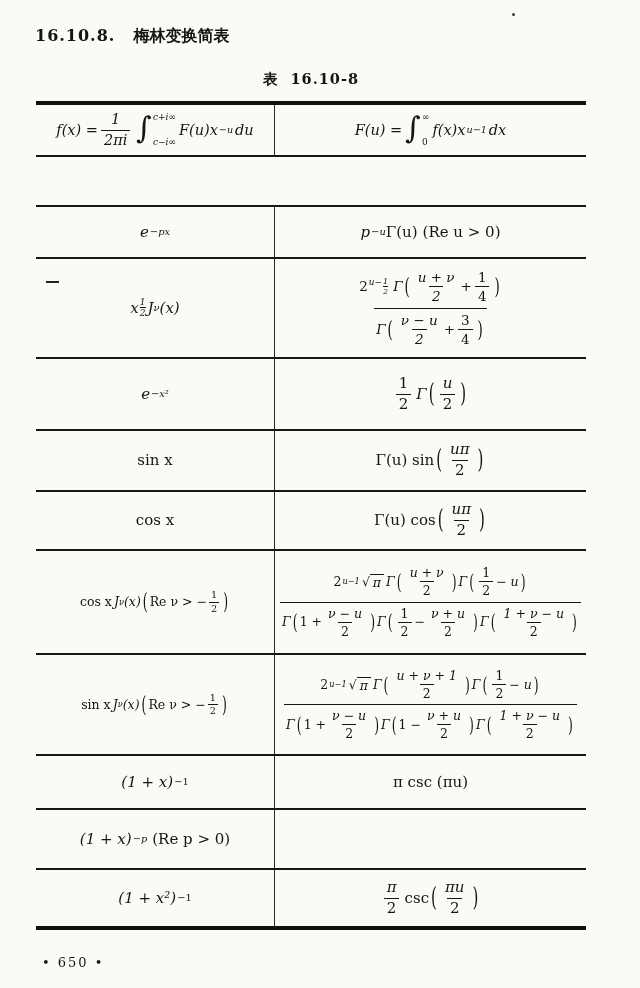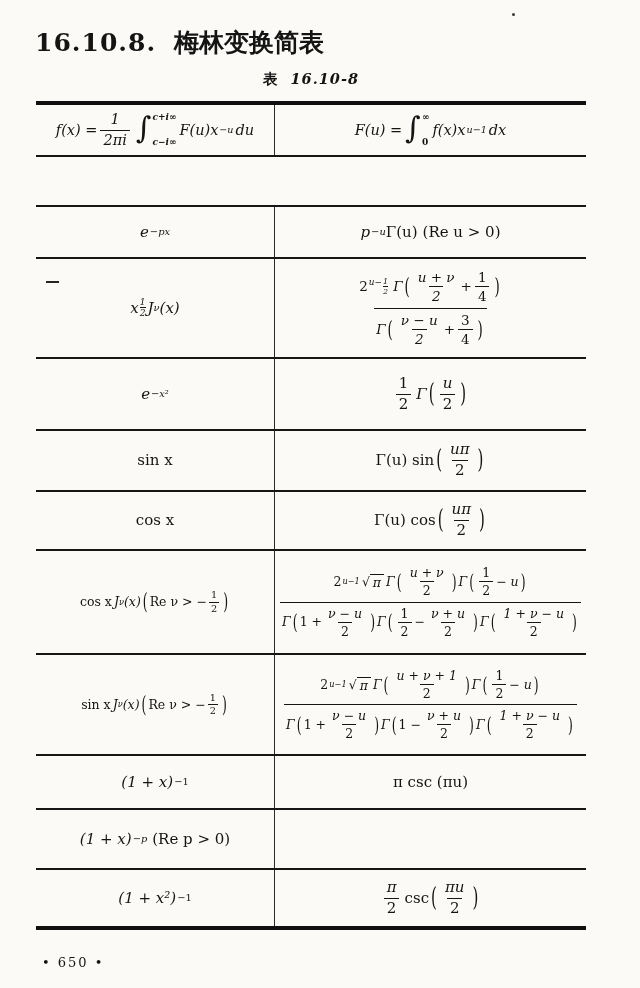--- a/index.html
+++ b/index.html
@@ -3,25 +3,25 @@
 <meta charset="utf-8">
 <style>
   html,body{margin:0;padding:0;}
   body{
     width:640px;height:988px;position:relative;
     background:#fbfaf7;
     font-family:"DejaVu Serif", serif;
     color:#141414;
     overflow:hidden;
   }
-  .title{position:absolute;left:35px;top:26px;font-size:25px;font-weight:bold;margin:0;}
+  .title{position:absolute;left:35px;top:26px;font-size:16px;font-weight:bold;margin:0;}
   .title .num{letter-spacing:1px;margin-right:18px;}
   .caption{position:absolute;left:36px;top:70px;width:550px;text-align:center;
     font-size:14.5px;font-weight:bold;}
-  .caption .capnum{margin-left:13px;letter-spacing:1px;font-style:italic;}
+  .caption .capnum{margin-left:13px;letter-spacing:1px;}
 
   .table{position:absolute;left:36px;top:101px;width:550px;
     border-top:4px solid #101010;border-bottom:4px solid #101010;}
   .row{display:flex;border-bottom:2px solid #161616;box-sizing:border-box;}
   .row:last-child{border-bottom:none;}
   .cl{width:239px;box-sizing:border-box;border-right:1.6px solid #2a2a2a;
     display:flex;align-items:center;justify-content:center;padding:4px 6px;flex-wrap:nowrap;}
   .cr{flex:1;display:flex;align-items:center;justify-content:center;padding:4px 4px;flex-wrap:nowrap;}
 
   .math{font-size:15px;font-style:italic;line-height:1.25;}
@@ -49,21 +49,21 @@
   .cfrac{font-size:0.78em;margin:0 2px;}
   .cfrac .fn{padding:0 2px 1px;}
   .cfrac .fd{padding:1px 2px 0;}
 
   .bp{display:inline-block;font-style:normal;transform:scaleY(1.7);margin:0 2px;font-weight:400;}
   .bp3{transform:scaleY(1.8);}
 
   .int{display:inline-flex;align-items:flex-start;margin:0 3px;}
   .int .isym{font-size:30px;font-style:normal;line-height:1.05;}
   .int .lims{display:flex;flex-direction:column;justify-content:space-between;
-    height:36px;font-size:9px;font-style:italic;margin-left:1px;font-weight:bold;}
+    height:36px;font-size:9px;font-style:italic;margin-left:1px;}
 
   .ovl{border-top:1.4px solid #161616;padding:1px 3px 0;font-style:italic;margin-right:2px;}
   .sqrtg{font-style:normal;margin-left:2px;}
 
   .hdr{font-size:14.5px;}
   .dense{font-size:12.5px;}
   .semi{font-size:13.5px;}
 
   .pageno{position:absolute;left:42px;top:955px;font-size:13px;letter-spacing:2px;}
   .stray{position:absolute;left:46px;top:281px;width:13px;border-top:2px solid #242424;}

